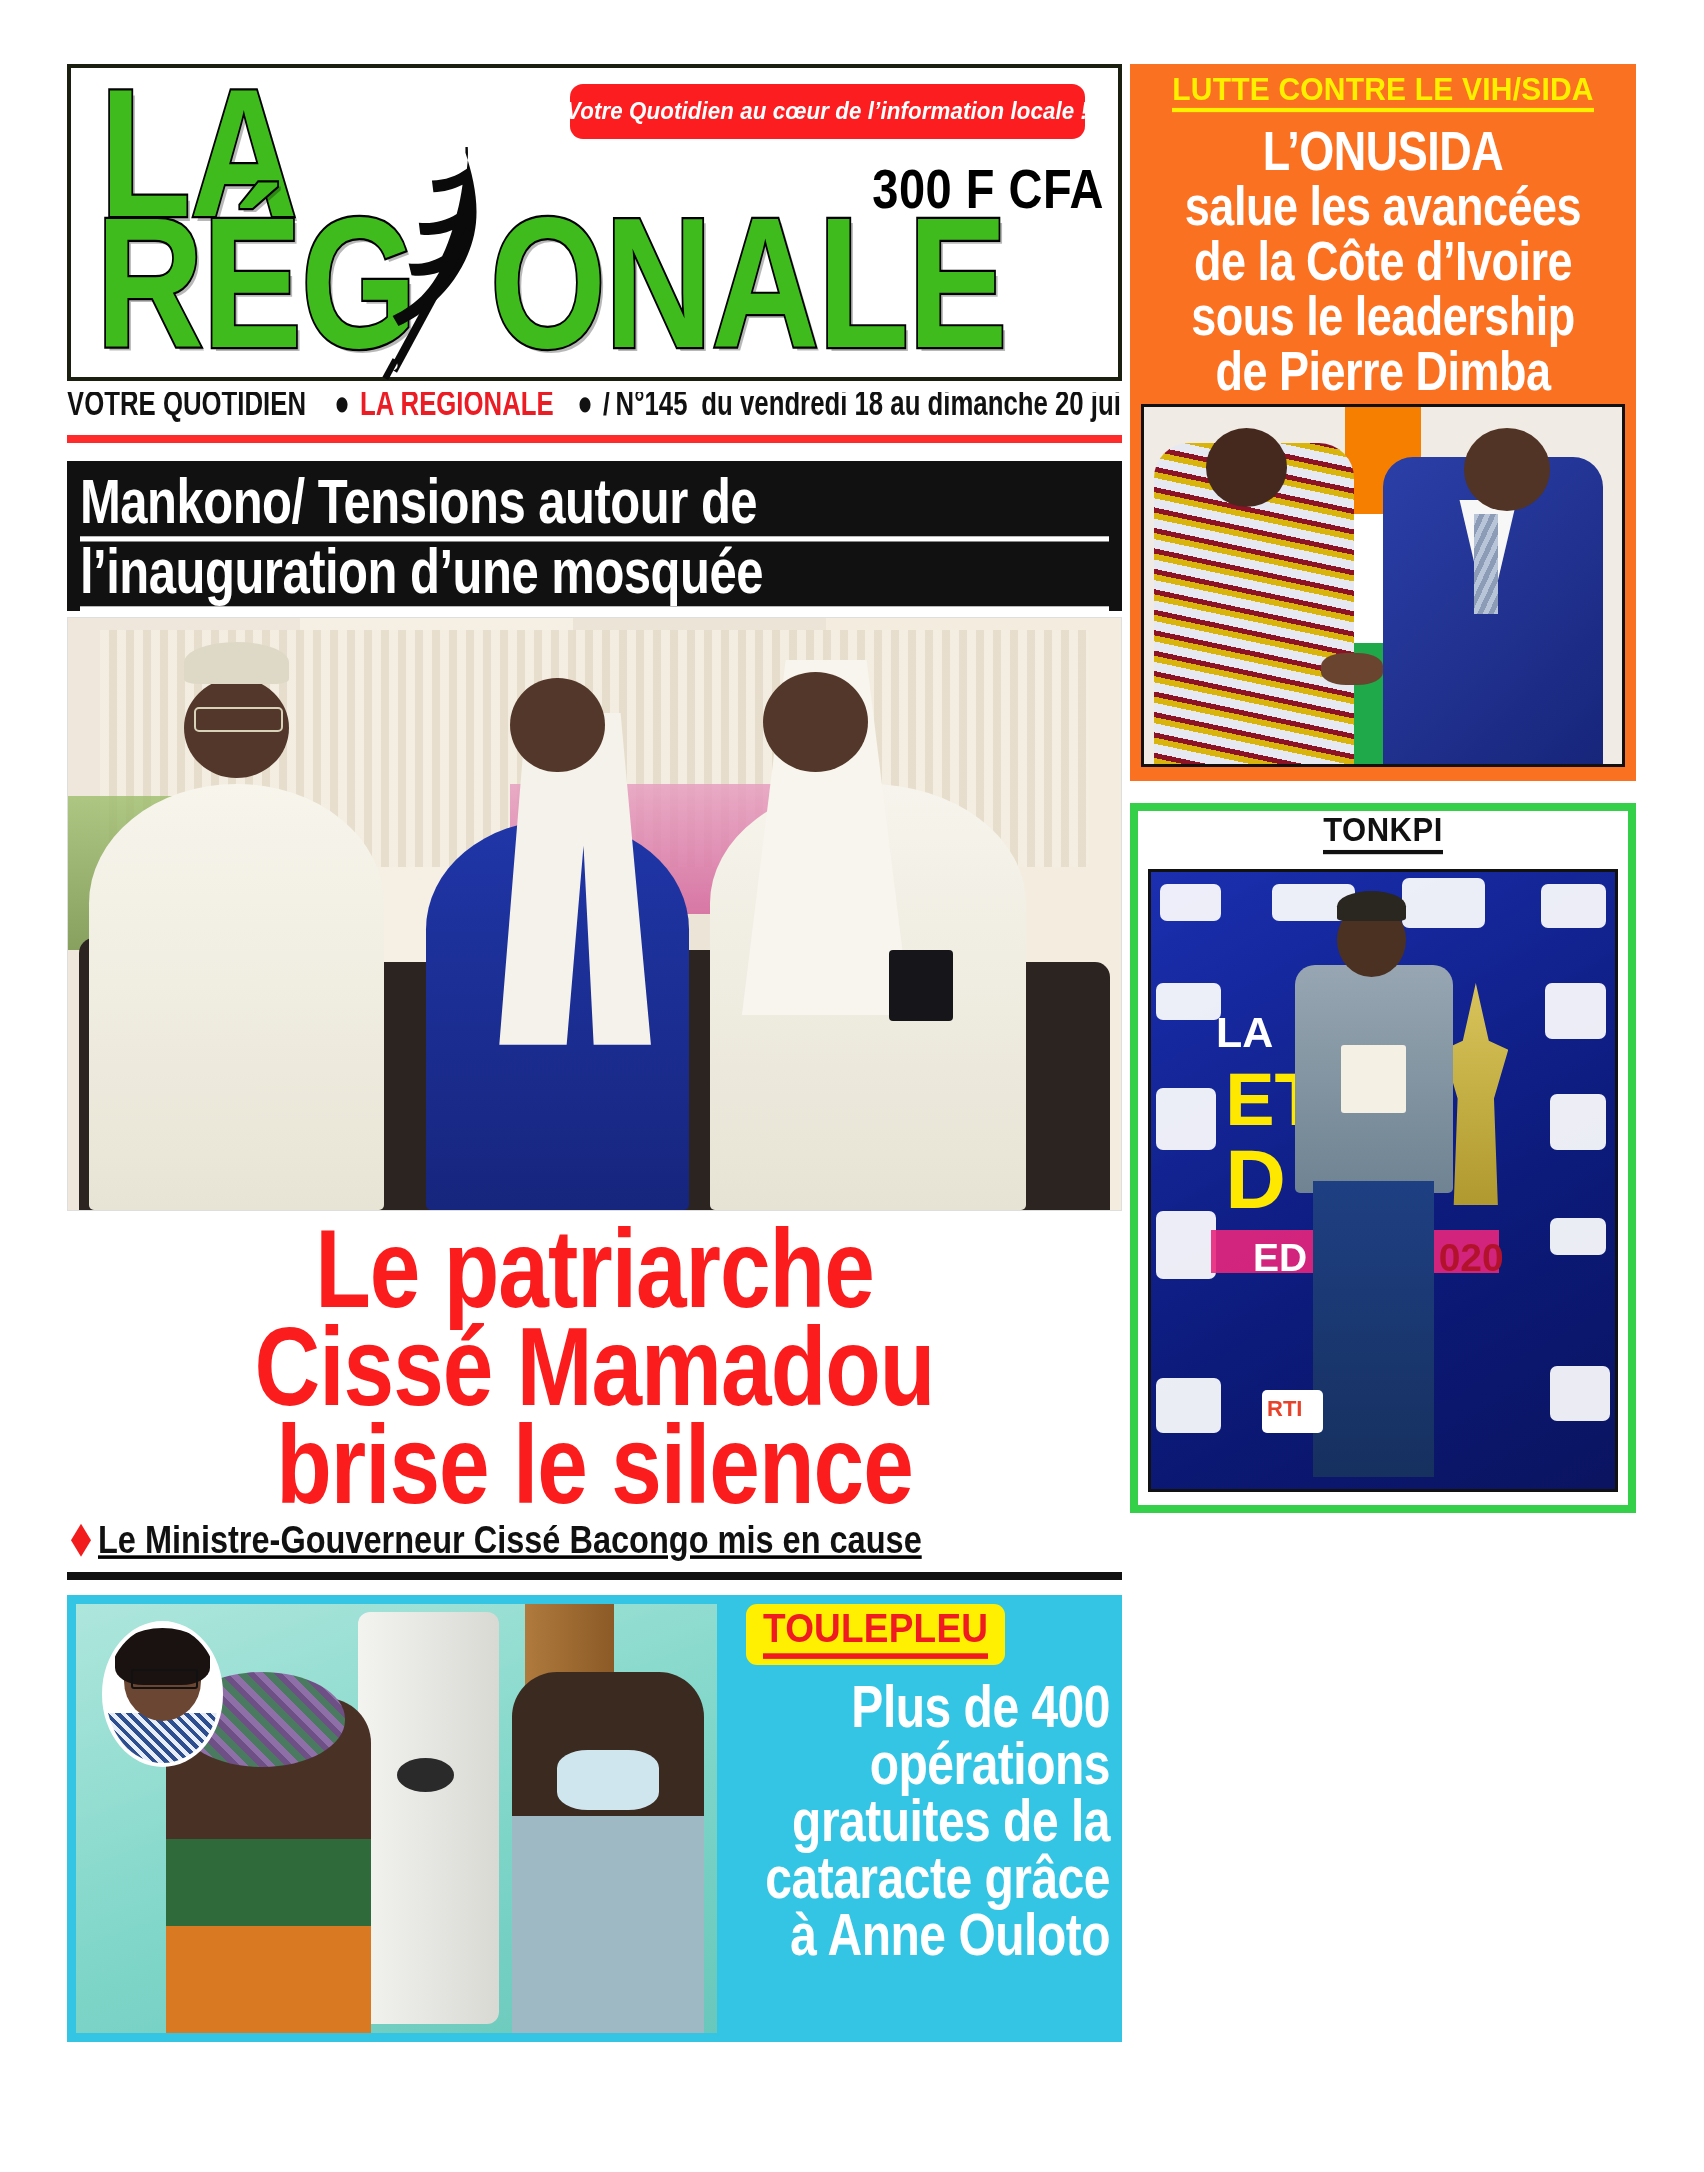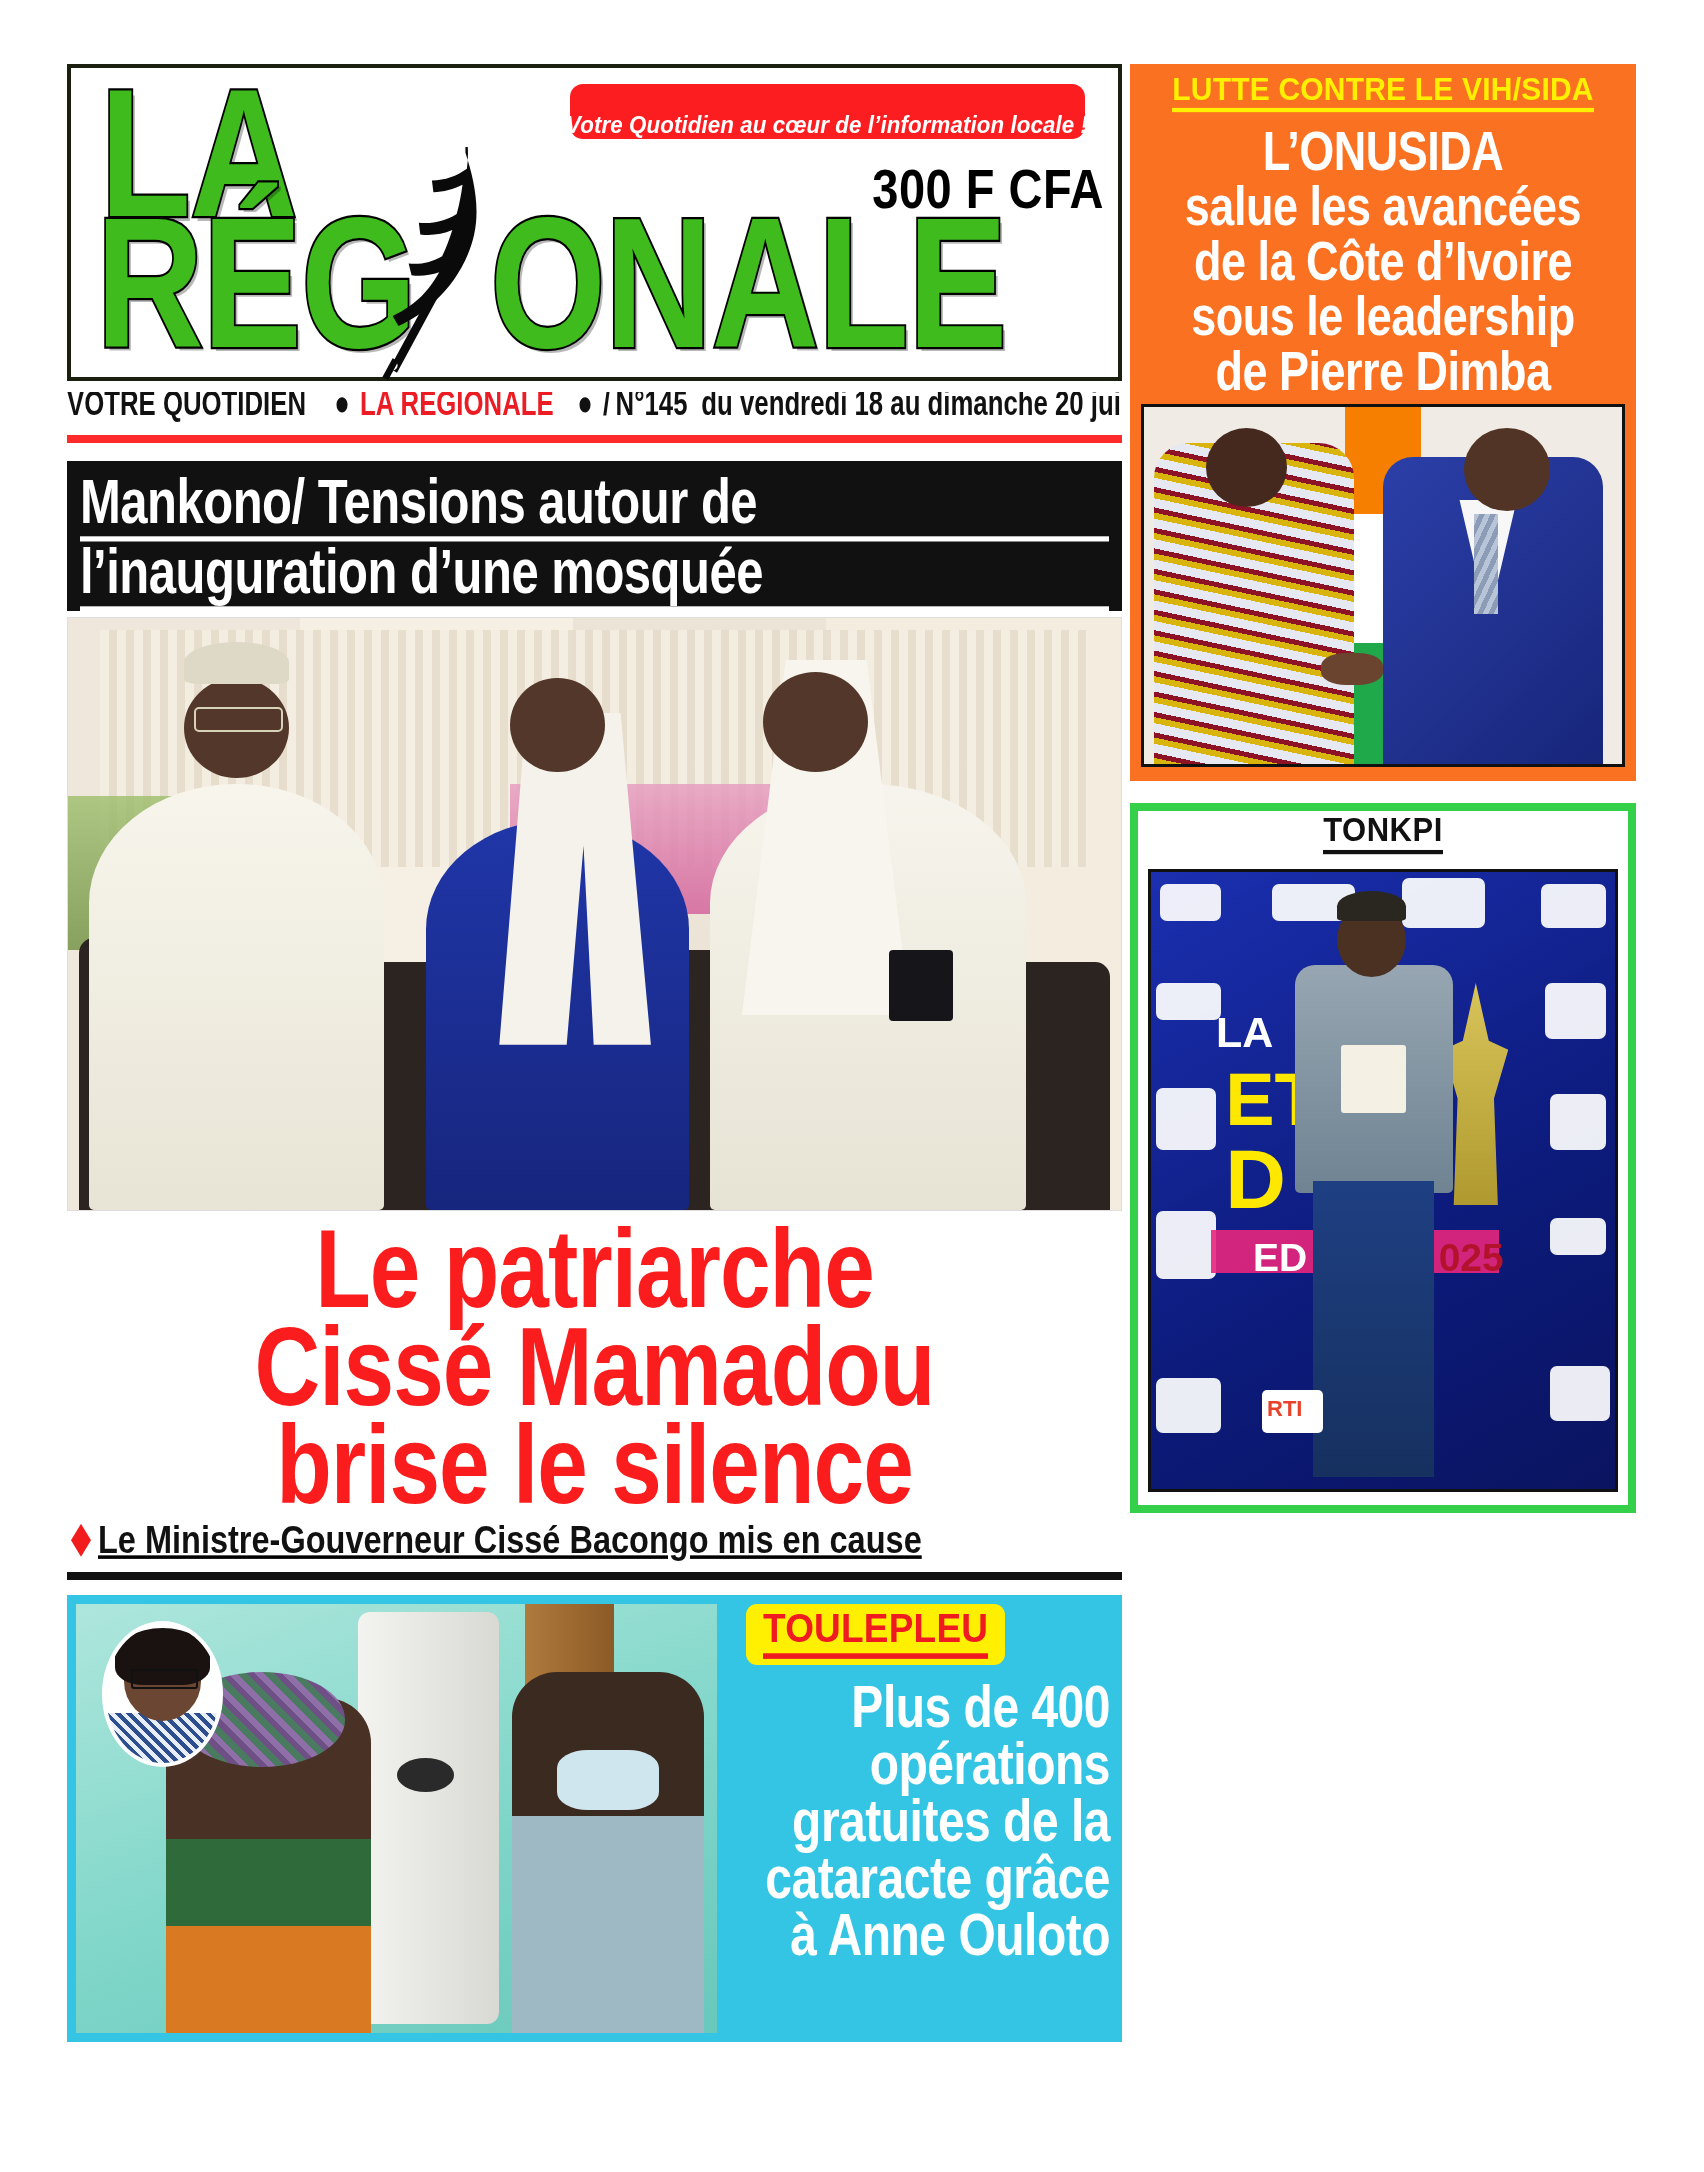--- a/index.html
+++ b/index.html
@@ -29,21 +29,21 @@
     text-shadow:3.5px 3.5px 0 rgba(0,0,0,.28);
   }
   .logo-la{font-size:149px;transform:scaleY(1.22);transform-origin:left top;
            position:absolute;left:5px;top:3px;}
   .logo-reg{font-size:149px;transform:scaleY(1.25) scaleX(1.0);transform-origin:left top;
             position:absolute;left:1px;top:130px;white-space:nowrap;}
 
   .tagline{
     position:absolute;left:499px;top:16.3px;width:515px;height:55px;
     background:#fc1d20;border-radius:13px;
-    display:flex;align-items:flex-end;justify-content:center;
+    display:flex;align-items:center;justify-content:center;
   }
   .tagline span{
     color:#fff;font-weight:700;font-style:italic;font-size:23px;
     letter-spacing:0.1px;white-space:nowrap;
     transform:scaleX(.97);
   }
   .price{
     position:absolute;right:14px;top:88px;
     font-weight:700;font-size:47px;color:#000;letter-spacing:0.5px;
     transform:scaleY(1.18);transform-origin:right top;
@@ -425,21 +425,21 @@
         <div class="aw-logo" style="left:85%;top:18%;width:13%;height:9%;"></div>
         <div class="aw-logo" style="left:86%;top:36%;width:12%;height:9%;"></div>
         <div class="aw-logo" style="left:86%;top:56%;width:12%;height:6%;"></div>
         <div class="aw-logo" style="left:1%;top:82%;width:14%;height:9%;"></div>
         <div class="aw-logo" style="left:86%;top:80%;width:13%;height:9%;"></div>
         <div class="aw-la">LA</div>
         <div class="aw-e">ET</div>
         <div class="aw-d">D</div>
         <div class="aw-pink"></div>
         <div style="position:absolute;left:22%;top:59%;color:#fff;font-weight:700;font-size:39px;">ED</div>
-        <div style="position:absolute;left:62%;top:59%;color:#b3122c;font-weight:700;font-size:39px;">025</div>
+        <div style="position:absolute;left:62%;top:59%;color:#b3122c;font-weight:700;font-size:39px;">020</div>
         <div class="aw-trophy"></div>
         <div class="aw-jacket"></div>
         <div class="aw-jeans"></div>
         <div class="aw-man-head"></div>
         <div class="aw-cap"></div>
         <div class="aw-plaque"></div>
         <div class="rti"></div>
         <div class="rti-t">RTI</div>
       </div>
     </div>

